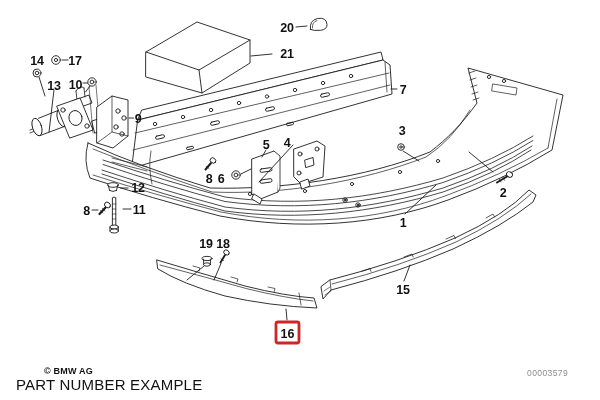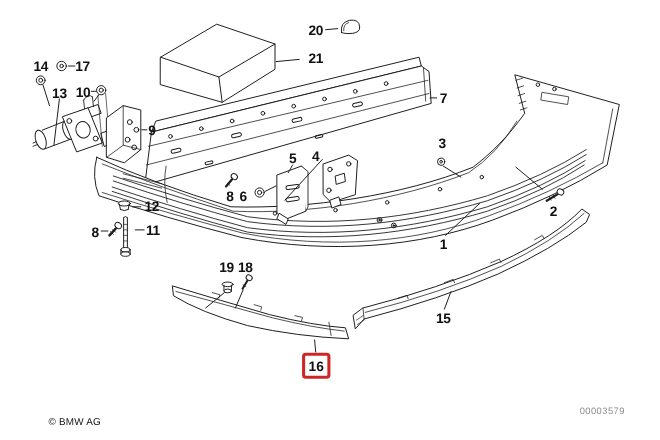--- a/index.html
+++ b/index.html
@@ -6,21 +6,21 @@
   body{width:600px;height:400px;background:#ffffff;position:relative;overflow:hidden;
        font-family:"Liberation Sans",sans-serif;}
   #stage{position:absolute;left:0;top:0;width:600px;height:400px;}
   svg{display:block;}
   svg text.callout{font-family:"Liberation Sans",sans-serif;font-weight:700;font-size:12.5px;
        fill:#111;letter-spacing:-0.3px;text-anchor:middle;}
   svg text.callout-red-boxed{font-family:"Liberation Sans",sans-serif;font-weight:700;font-size:12.5px;
        fill:#111;text-anchor:middle;}
   .footer-text{position:absolute;color:#111;white-space:nowrap;}
   #caption{left:16px;top:376px;font-size:15px;letter-spacing:0.2px;}
-  #copyright{left:44px;top:378px;font-size:9px;font-weight:400;letter-spacing:0.2px;}
+  #copyright{left:44px;top:366px;font-size:9px;font-weight:700;letter-spacing:0.2px;}
   #docnumber{left:527px;top:368px;font-size:8.5px;color:#8c8c8c;letter-spacing:0.4px;}
 </style>
 </head>
 <body>
 
 <div id="stage">
 <svg width="600" height="400" viewBox="0 0 600 400">
   <g stroke="#1c1c1c" stroke-width="0.9" fill="none" stroke-linecap="round" stroke-linejoin="round">
 
     <g>
@@ -245,13 +245,14 @@
     <text class="callout" x="403" y="226.5">1</text>
     <text class="callout" x="403" y="293.5">15</text>
     <text class="callout" x="206" y="247.5">19</text>
     <text class="callout" x="223" y="247.5">18</text>
     <text class="callout-red-boxed" x="287.5" y="337.5">16</text>
   </g>
 </svg>
 
   <div id="copyright" class="footer-text">© BMW AG</div>
   <div id="docnumber" class="footer-text">00003579</div>
+  <div id="caption" class="footer-text">PART NUMBER EXAMPLE</div>
 </div>
 
 </body></html>

